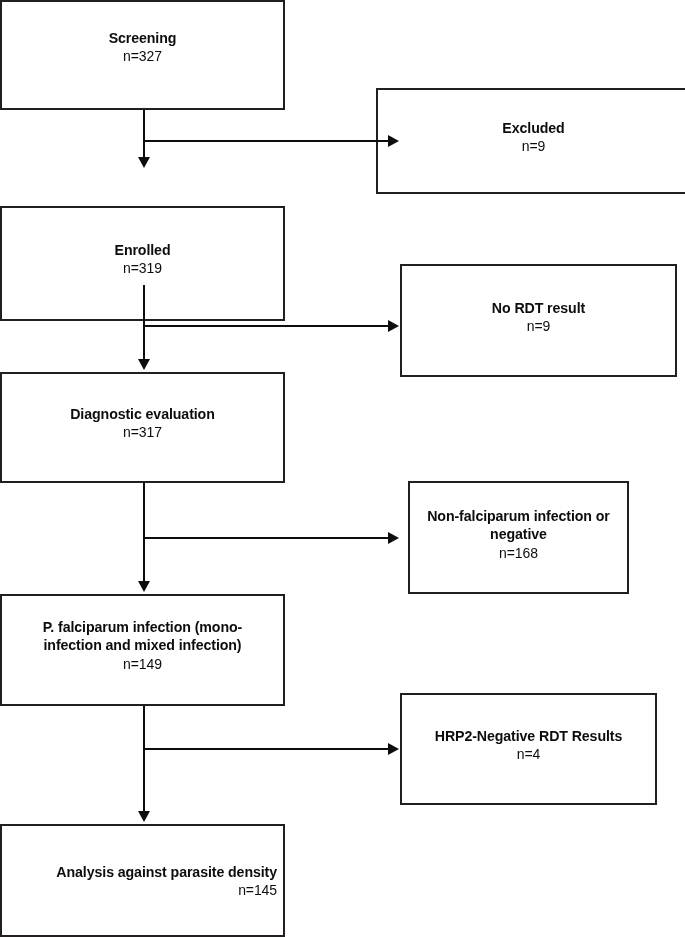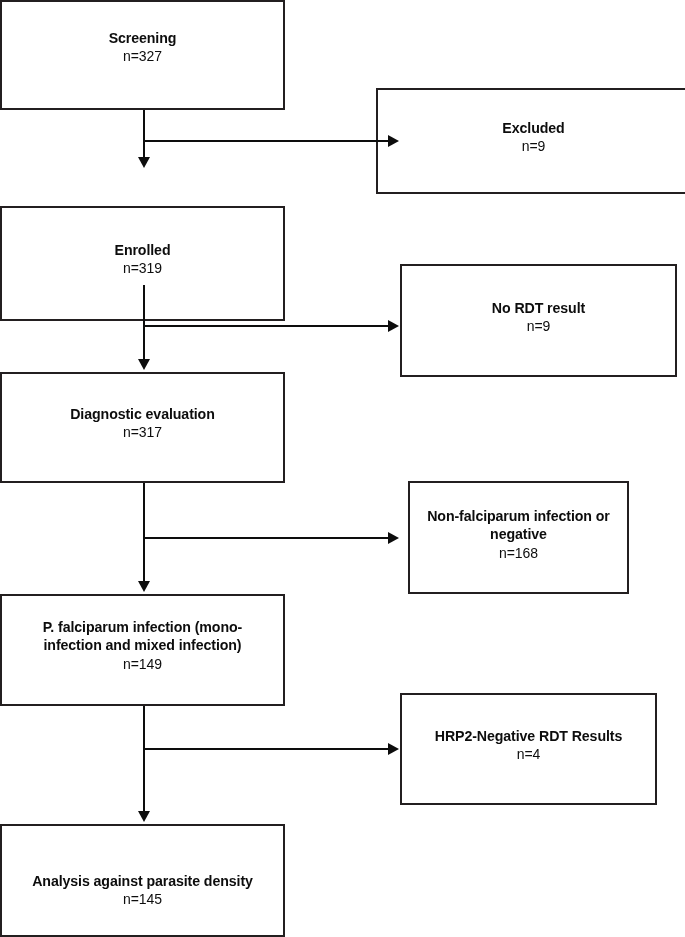--- a/index.html
+++ b/index.html
@@ -98,21 +98,21 @@
 
   <div class="node" style="left:0px; top:594px; width:285px; height:112px;">
     <div class="node-inner" style="top:22px;">
       <span class="node-label">P. falciparum infection (mono-
 infection and mixed infection)</span>
       <span class="node-count">n=149</span>
     </div>
   </div>
 
   <div class="node" style="left:0px; top:824px; width:285px; height:113px;">
-    <div class="node-inner" style="top:46px;">
+    <div class="node-inner" style="top:37px;text-align:right;">
       <span class="node-label">Analysis against parasite density</span>
       <span class="node-count">n=145</span>
     </div>
   </div>
 
   <div class="node" style="left:376px; top:88px; width:315px; height:106px;">
     <div class="node-inner" style="top:29px;">
       <span class="node-label">Excluded</span>
       <span class="node-count">n=9</span>
     </div>

